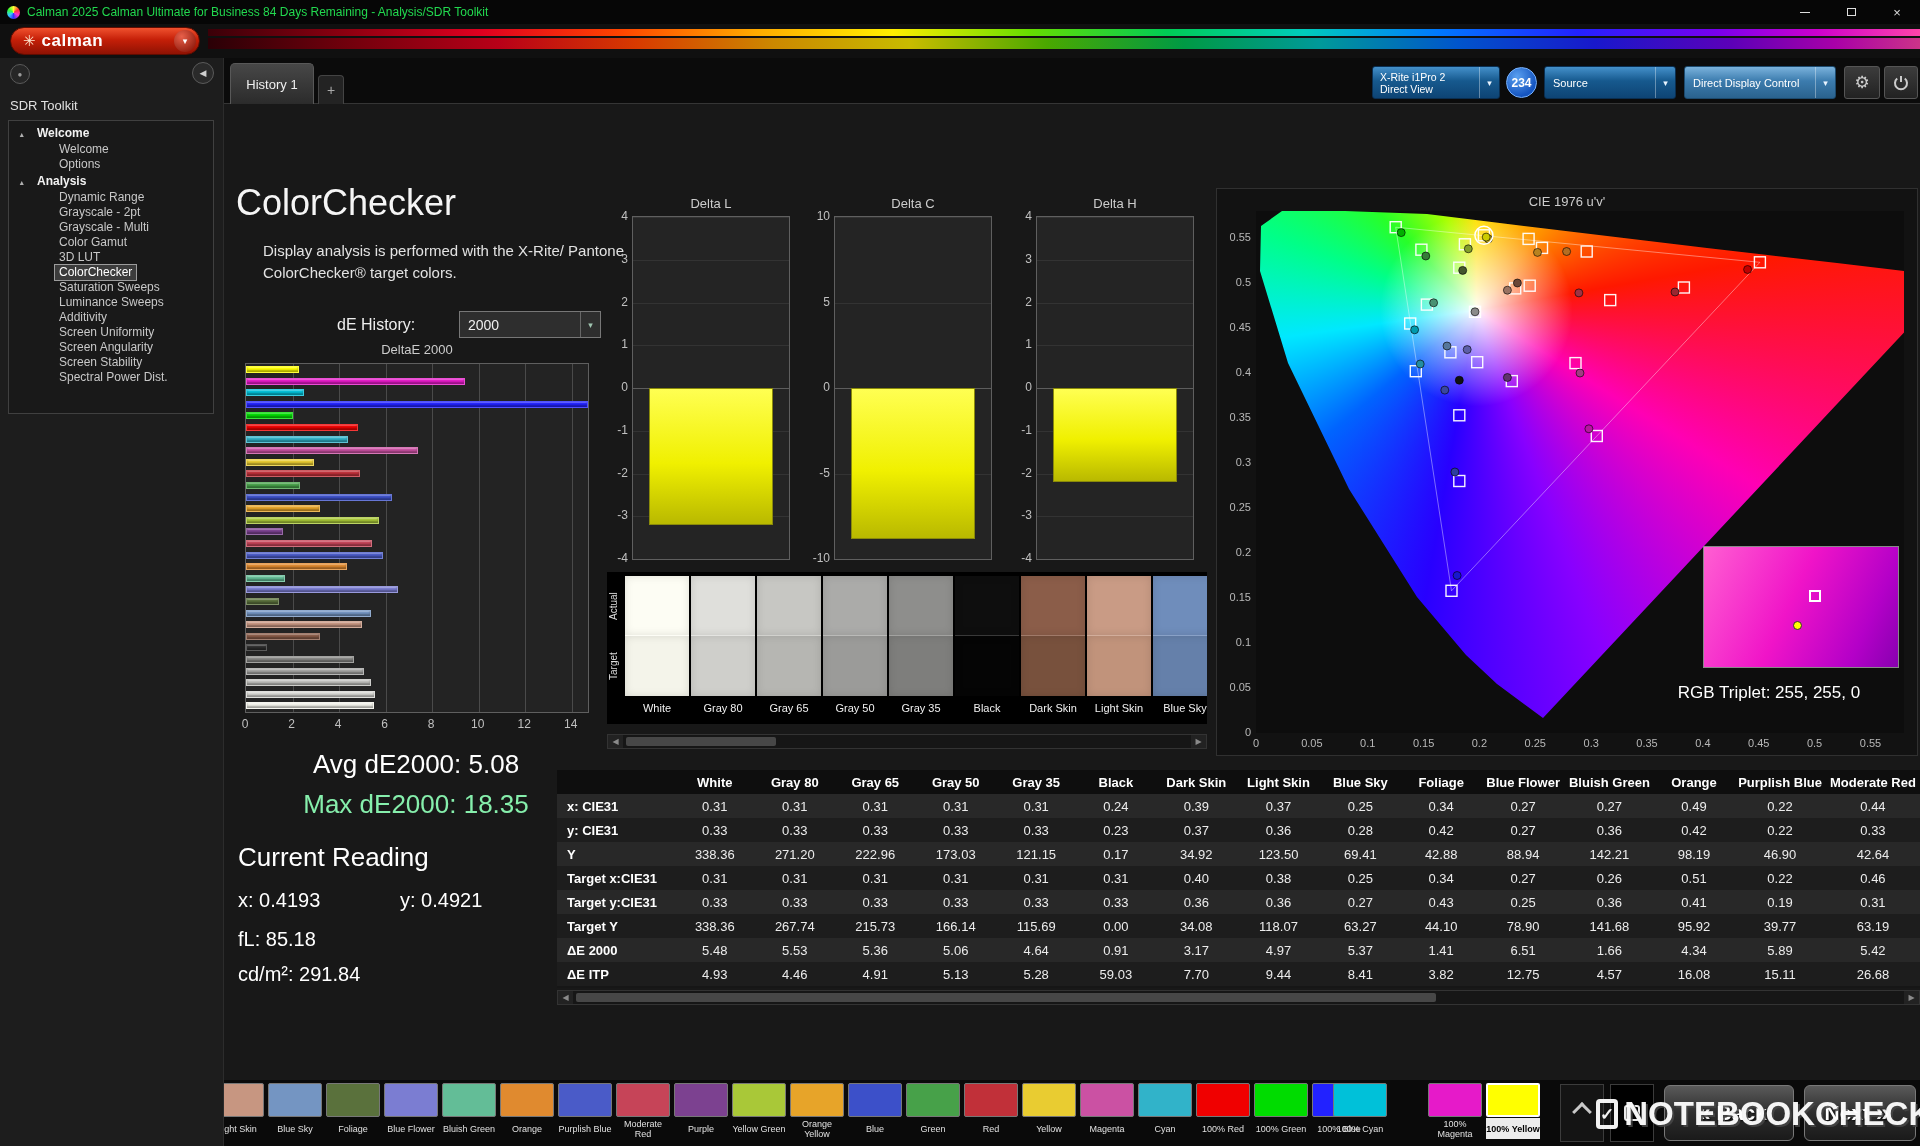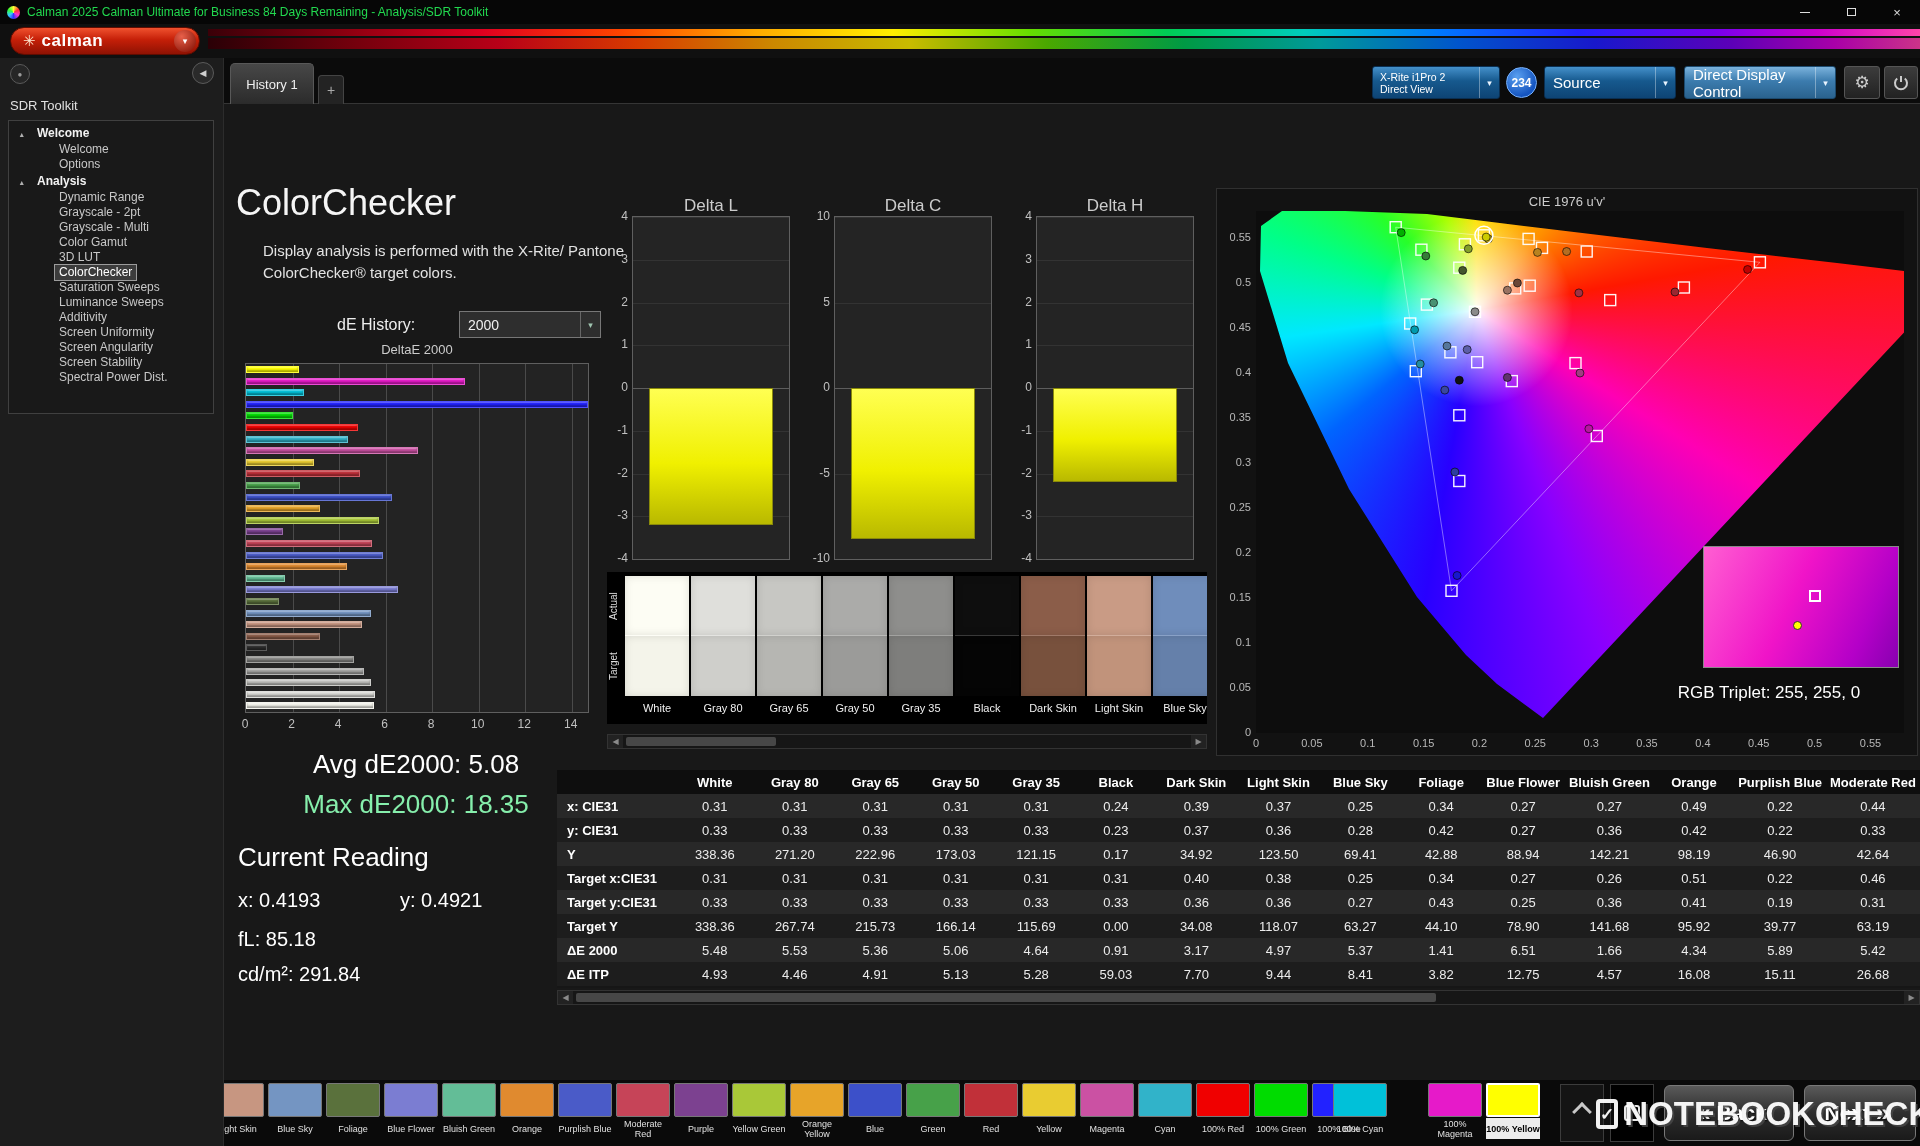--- a/index.html
+++ b/index.html
@@ -56,21 +56,21 @@
      border:1px solid #0a2f52;border-radius:3px;color:#fff;display:flex;align-items:stretch;}
   .dd-arrow-seg{width:20px;border-left:1px solid rgba(255,255,255,.35);display:flex;align-items:center;justify-content:center;
      font-size:9px;color:#eaf4ff;}
   #meter-dd{left:1148px;width:128px;}
   #meter-dd .dd-text{flex:1;padding-left:7px;display:flex;flex-direction:column;justify-content:center;line-height:12px;font-size:10.5px;}
   #badge{position:absolute;left:1282px;top:9px;width:31px;height:31px;border-radius:50%;
      background:radial-gradient(circle at 35% 30%,#5aa0f0,#1555c0 70%);border:1px solid #77b2ff;color:#fff;
      display:flex;align-items:center;justify-content:center;font-size:12px;font-weight:bold;}
   #source-dd{left:1320px;width:132px;}
   #ddc-dd{left:1460px;width:152px;background:linear-gradient(180deg,#7ab2dc,#3c7cae 45%,#2a628e);border-color:#1c4a6e;}
-  .dd-single{flex:1;display:flex;align-items:center;padding-left:8px;font-size:15px;}
+  .dd-single{flex:1;display:flex;align-items:center;padding-left:8px;font-size:11px;}
   #gear-btn,#power-btn{position:absolute;top:8px;height:33px;background:linear-gradient(180deg,#3c3c3c,#222);
      border:1px solid #555;border-radius:3px;color:#ccc;display:flex;align-items:center;justify-content:center;font-size:17px;}
   #gear-btn{left:1620px;width:36px;}
   #power-btn{left:1660px;width:34px;}
 
   
   #page-title{position:absolute;left:236px;top:182px;font-size:36px;color:#f5f5f5;}
   #page-desc{position:absolute;left:263px;top:240px;width:362px;font-size:15px;line-height:22px;color:#e2e2e2;}
   #de-formula-label{position:absolute;left:337px;top:316px;font-size:16px;color:#eee;}
   #de-formula-dd{position:absolute;left:459px;top:311px;width:142px;height:27px;background:#2e2e2e;border:1px solid #777;
@@ -90,21 +90,21 @@
   #max-text{position:absolute;left:236px;top:789px;width:360px;text-align:center;font-size:26px;color:#86efac;}
   #cr-heading{position:absolute;left:238px;top:842px;font-size:26px;color:#fff;}
   #cr-x{position:absolute;left:238px;top:889px;font-size:20px;color:#fff;}
   #cr-y{position:absolute;left:400px;top:889px;font-size:20px;color:#fff;text-align:center;}
   #cr-fl{position:absolute;left:238px;top:928px;font-size:20px;color:#fff;}
   #cr-cd{position:absolute;left:238px;top:963px;font-size:20px;color:#fff;}
 
   
   .delta-chart{position:absolute;width:200px;height:400px;}
   #delta-l{left:600px;top:196px;} #delta-c{left:802px;top:196px;} #delta-h{left:1004px;top:196px;}
-  .dc-title{position:absolute;left:32px;top:0;width:158px;text-align:center;font-size:17px;color:#ccc;}
+  .dc-title{position:absolute;left:32px;top:0;width:158px;text-align:center;font-size:13px;color:#ccc;}
   .dc-plot{position:absolute;left:32px;top:20px;width:158px;height:344px;background:#242424;border:1px solid #5f5f5f;overflow:hidden;}
   .dc-tick{position:absolute;left:0;width:28px;text-align:right;color:#c0c0c0;font-size:12px;}
   .hgrid{position:absolute;left:0;right:0;height:1px;background:#333;}
   .hgrid.zero{background:#5d5d5d;}
   .delta-bar{position:absolute;left:16px;right:16px;background:linear-gradient(180deg,#ffff52,#f0f000 55%,#b9b900);
      border:1px solid #8a8a0a;}
 
   
   #swatch-strip{position:absolute;left:607px;top:572px;width:600px;height:152px;background:#000;overflow:hidden;}
   .sw-rowlab{position:absolute;left:1px;width:15px;color:#ddd;font-size:10px;writing-mode:vertical-rl;transform:rotate(180deg);

